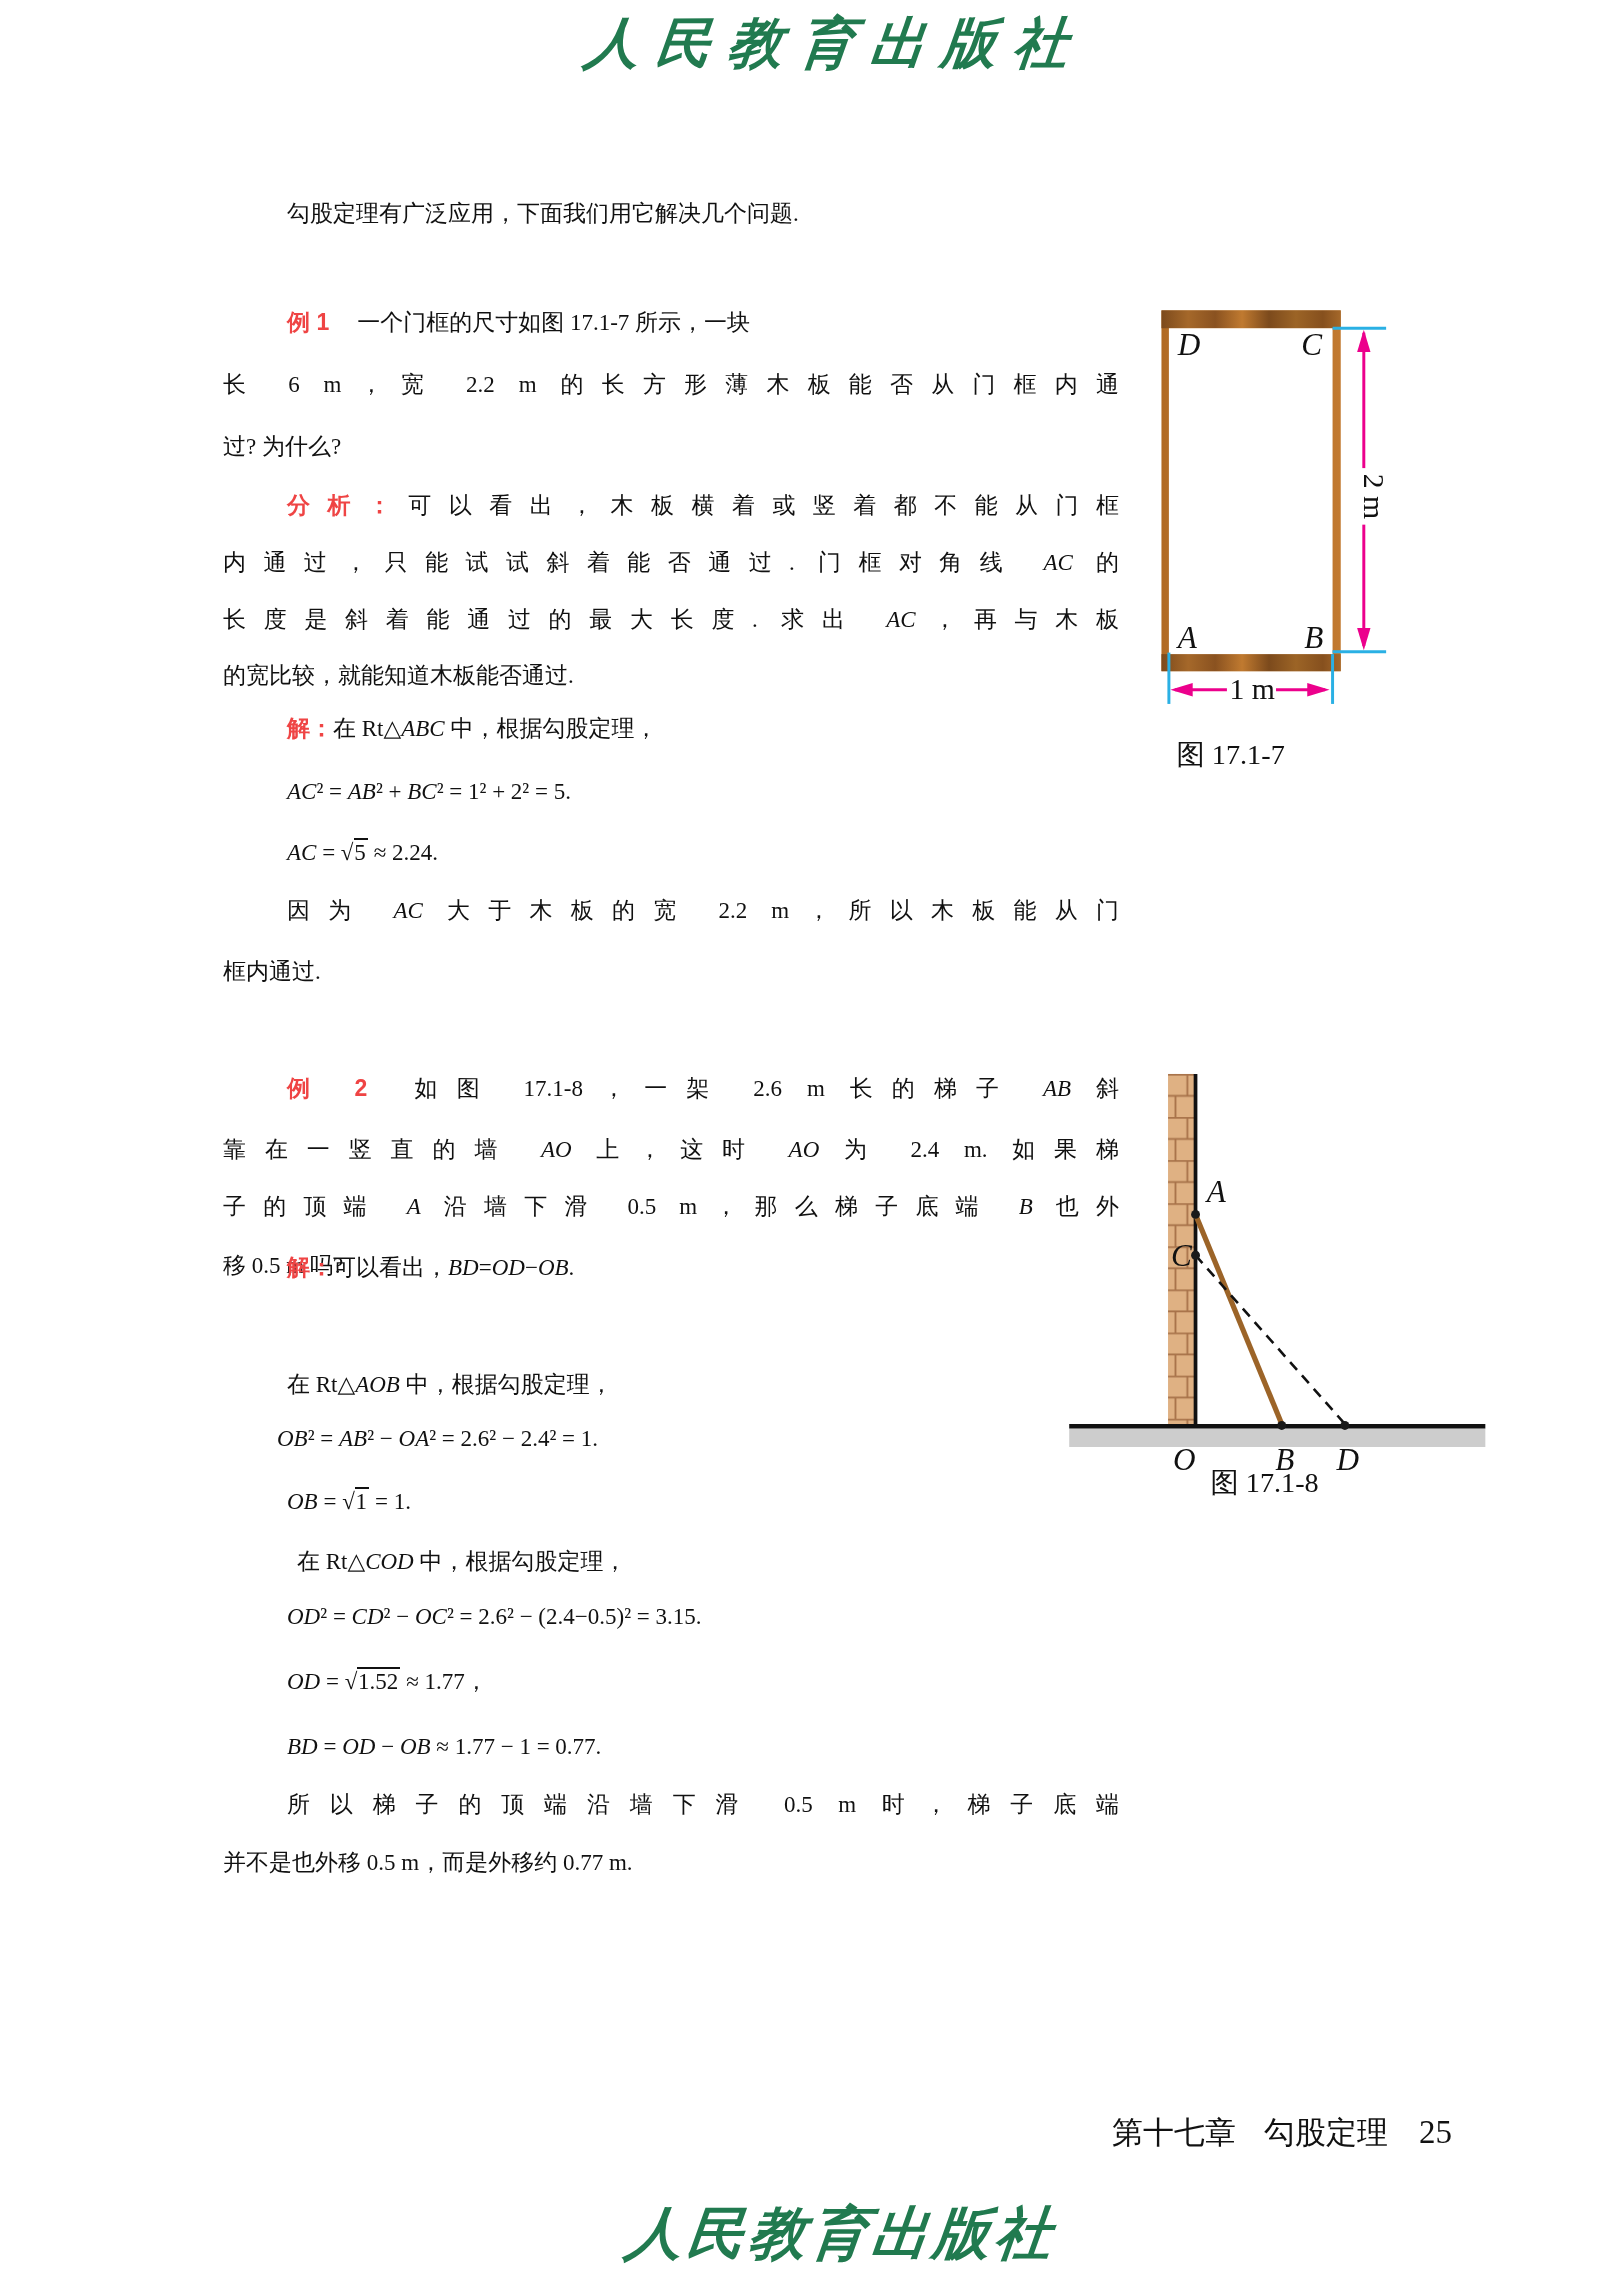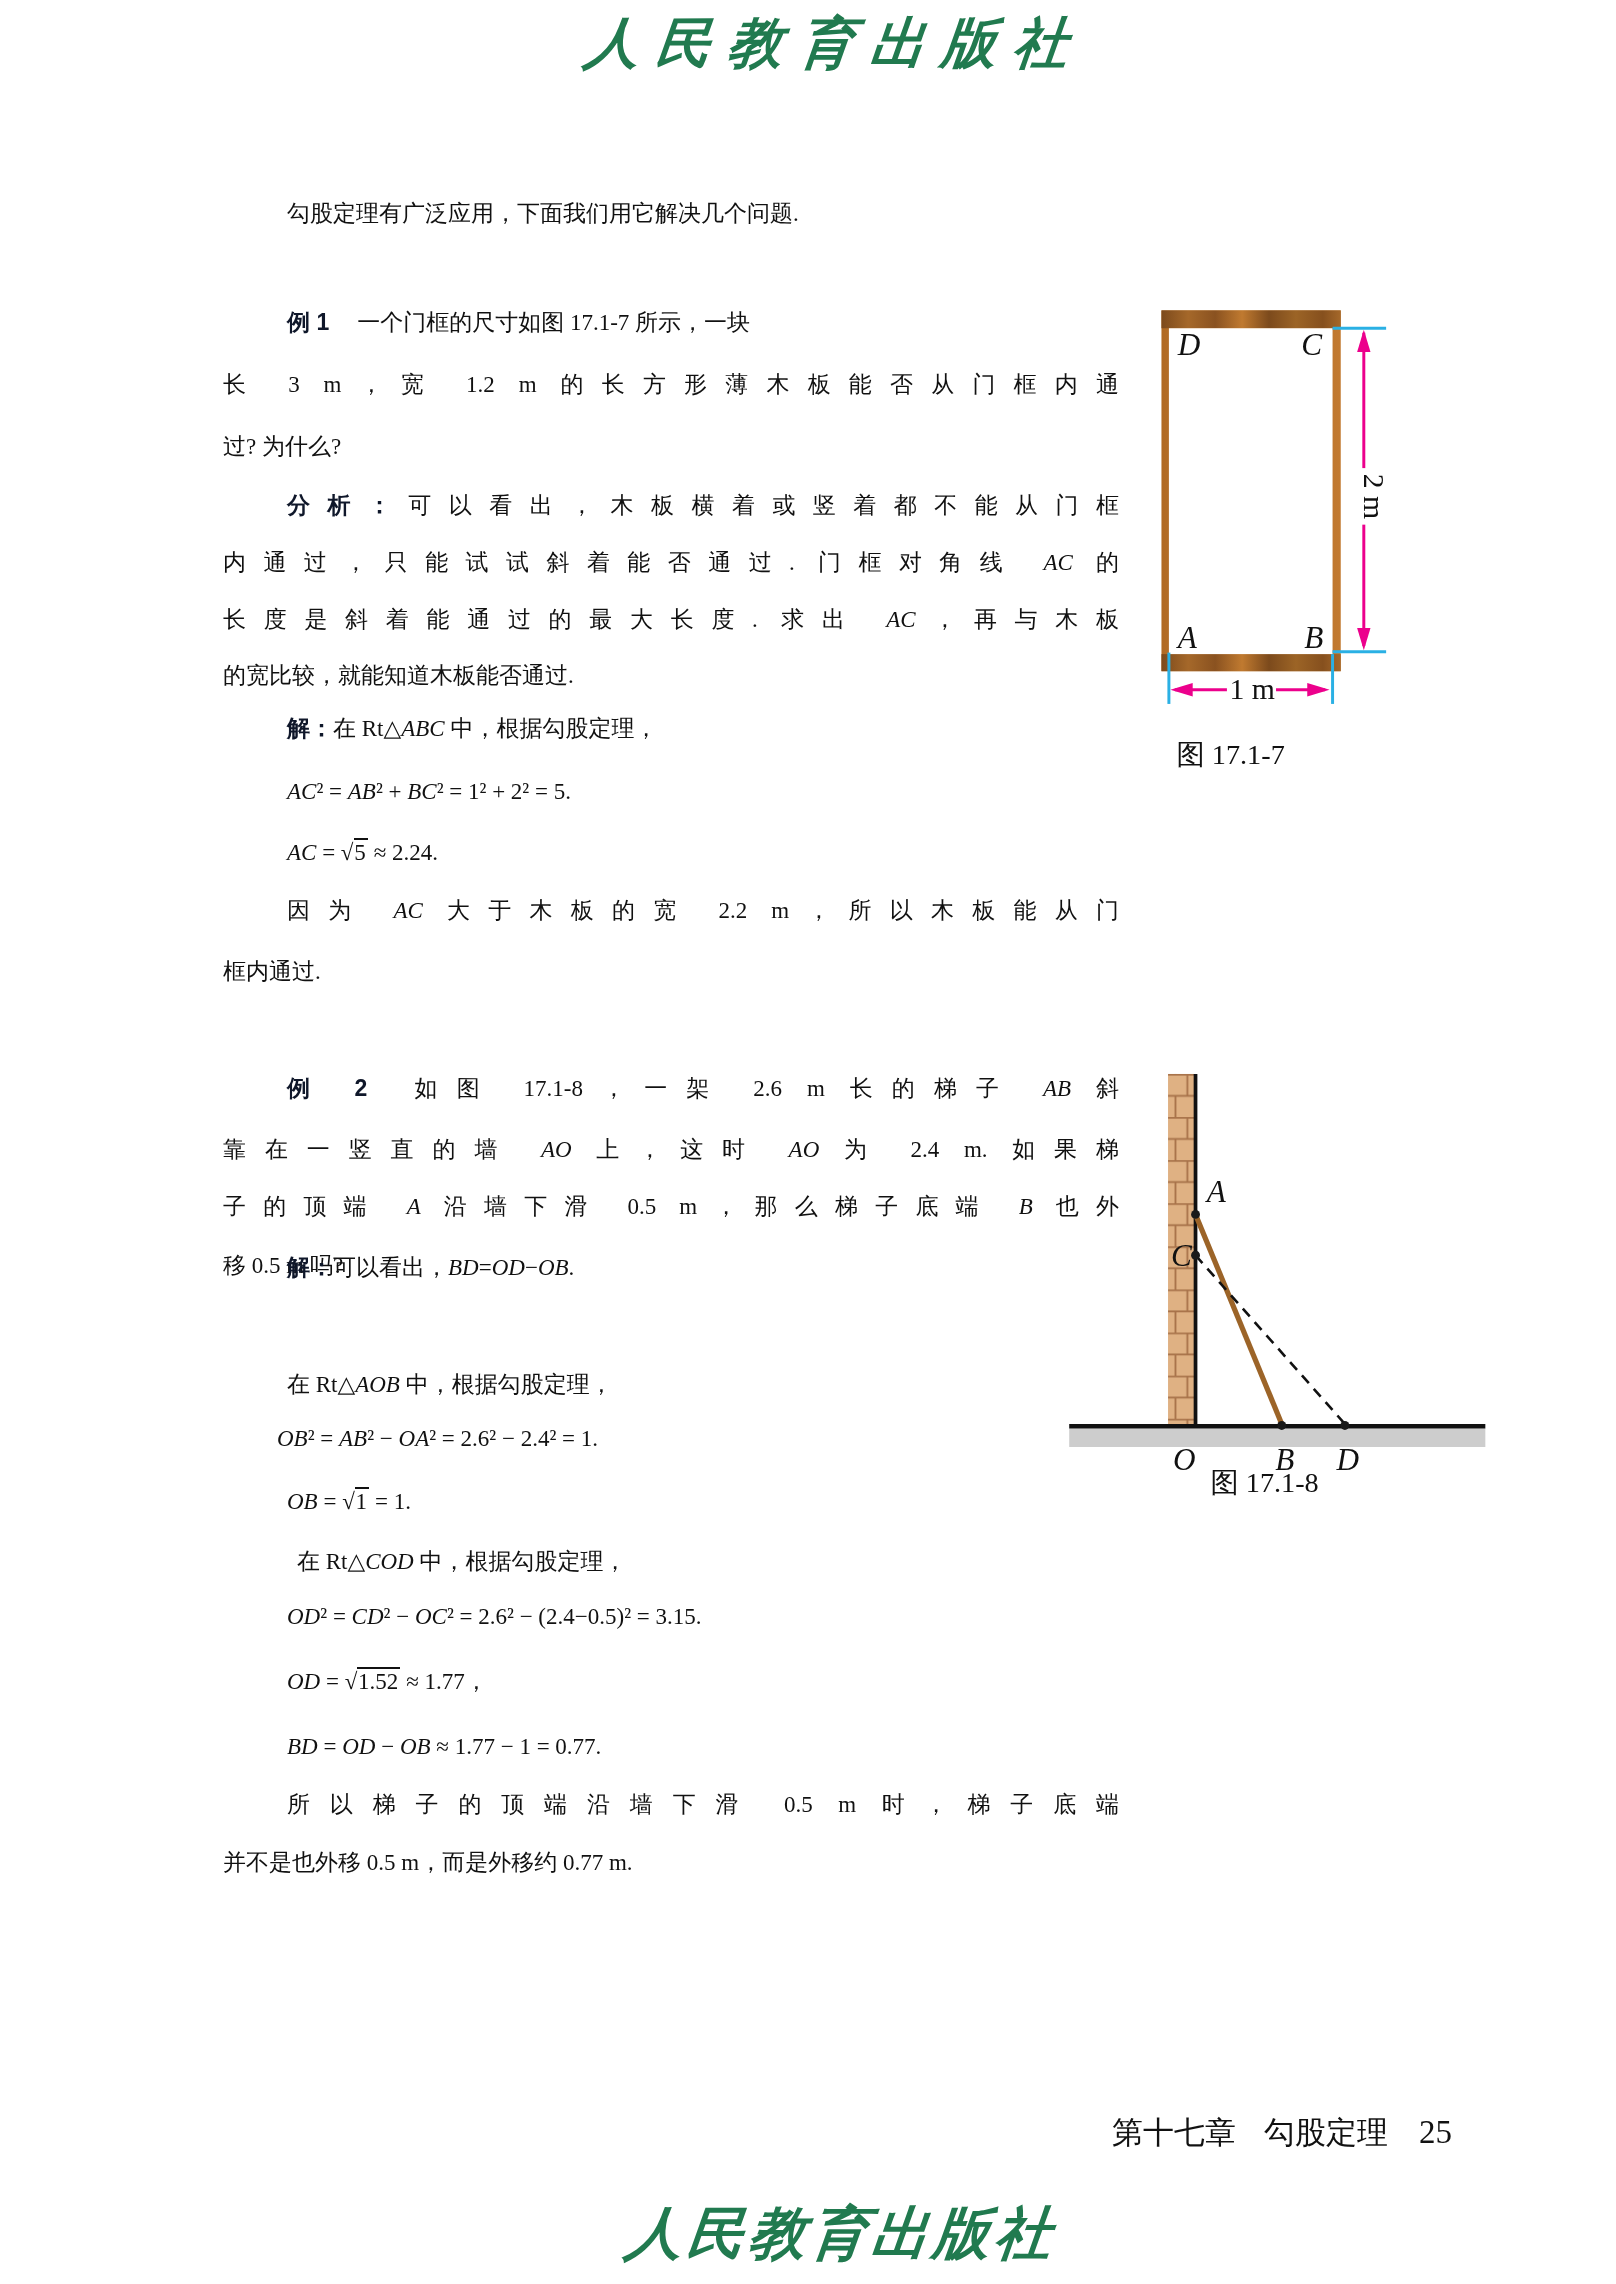--- a/index.html
+++ b/index.html
@@ -7,21 +7,21 @@
           font-family:"Liberation Serif",serif; color:#111; overflow:hidden; }
 
   .watermark { position:absolute; color:#217a4f; font-style:italic; font-weight:700;
                white-space:nowrap; transform:skewX(-6deg); }
   .wm-top    { top:7.4px;  left:50%; margin-left:-223px; font-size:55px; letter-spacing:16.4px; }
   .wm-bottom { top:2196px; left:50%; margin-left:-182px; font-size:57px; letter-spacing:4.5px; }
 
   .tline { position:absolute; font-size:23px; line-height:43px; white-space:nowrap; }
   .tline.fill { white-space:normal; text-align:justify; text-align-last:justify; }
   .tline i { font-style:italic; }
-  .prefix { color:#0f172a; font-family:"Liberation Sans",sans-serif; font-weight:700; }
+  .prefix { color:#ef4444; font-family:"Liberation Sans",sans-serif; font-weight:700; }
   .prefix.gap { margin-right:28px; }
   .ovl { border-top:2.2px solid #111; padding:0 2.2px 0 0.7px; }
 
   .figure { position:absolute; }
 
   .footer { position:absolute; top:2112px; right:164px; display:flex; align-items:baseline;
             font-size:31px; }
   .footer .chapter { font-weight:400; }
   .footer .sep { display:inline-block; width:28px; }
   .footer .pageno { font-family:Liberation Serif, serif; margin-left:31px; font-size:33px; }
@@ -33,21 +33,21 @@
 </head>
 <body>
 
 <div class="page">
 
   <div class="watermark wm-top">人民教育出版社</div>
 
   <div>
       <div class="tline" style="top: 192px; left: 287px;"><span>勾股定理有广泛应用，下面我们用它解决几个问题.</span></div>
       <div class="tline" style="top: 301px; left: 287px;"><span class="prefix gap">例 1</span><span>一个门框的尺寸如图 17.1-7 所示，一块</span></div>
-      <div class="tline fill" style="top: 363px; left: 223px; width: 896px;"><span>长 3 m，宽 1.2 m 的长方形薄木板能否从门框内通</span></div>
+      <div class="tline fill" style="top: 363px; left: 223px; width: 896px;"><span>长 6 m，宽 2.2 m 的长方形薄木板能否从门框内通</span></div>
       <div class="tline" style="top: 425px; left: 223px;"><span>过? 为什么?</span></div>
       <div class="tline fill" style="top: 484px; left: 287px; width: 832px;"><span class="prefix">分析：</span><span>可以看出，木板横着或竖着都不能从门框</span></div>
       <div class="tline fill" style="top: 541px; left: 223px; width: 896px;"><span>内通过，只能试试斜着能否通过. 门框对角线 <i>AC</i> 的</span></div>
       <div class="tline fill" style="top: 598px; left: 223px; width: 896px;"><span>长度是斜着能通过的最大长度. 求出 <i>AC</i>，再与木板</span></div>
       <div class="tline" style="top: 654px; left: 223px;"><span>的宽比较，就能知道木板能否通过.</span></div>
       <div class="tline" style="top: 707px; left: 287px;"><span class="prefix">解：</span><span>在 Rt△<i>ABC</i> 中，根据勾股定理，</span></div>
       <div class="tline" style="top: 770px; left: 287px;"><span><i>AC</i>² = <i>AB</i>² + <i>BC</i>² = 1² + 2² = 5.</span></div>
       <div class="tline" style="top: 831px; left: 287px;"><span><i>AC</i> = √<span class="ovl">5</span> ≈ 2.24.</span></div>
       <div class="tline fill" style="top: 889px; left: 287px; width: 832px;"><span>因为 <i>AC</i> 大于木板的宽 2.2 m，所以木板能从门</span></div>
       <div class="tline" style="top: 950px; left: 223px;"><span>框内通过.</span></div>

